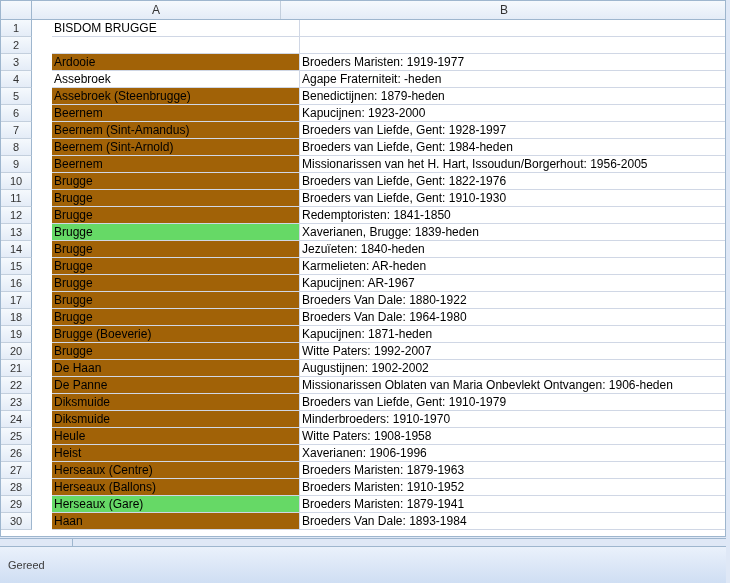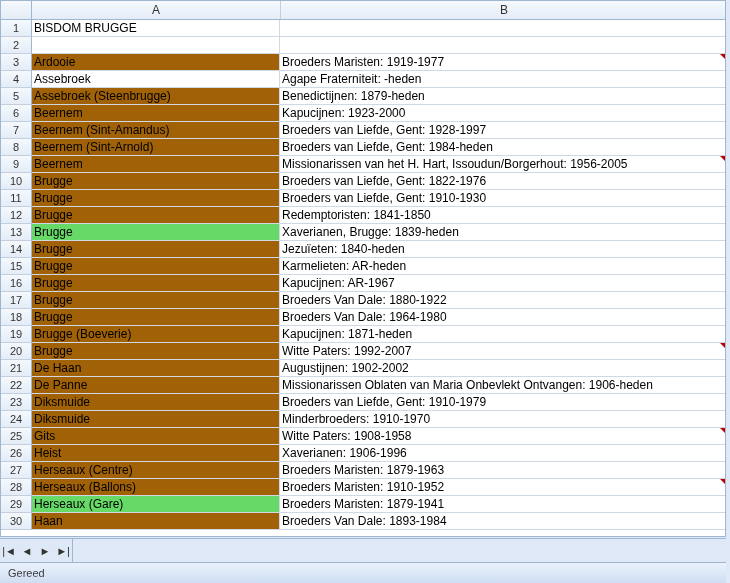--- a/index.html
+++ b/index.html
@@ -65,21 +65,21 @@
     font-size: 11px;
   }
   .cell {
     border-right: 1px solid #d0d7e5;
     border-bottom: 1px solid #d0d7e5;
     padding: 0 2px;
     overflow: hidden;
     position: relative;
     box-sizing: border-box;
   }
-  .cell.a { width: 248px; flex: 0 0 248px; }
+  .cell.a { width: 248px; flex: 0 0 248px; margin-left: 20px; }
   .cell.b { width: 446px; flex: 0 0 446px; border-right: 1px dashed #555; }
   .fill-green1 { background: #a16207; }
   .fill-green2 { background: #66D966; }
   .comment-marker {
     position: absolute;
     top: 0;
     right: 0;
     width: 0;
     height: 0;
     border-left: 5px solid transparent;
@@ -151,21 +151,21 @@
   .statusbar {
     position: absolute;
     left: 0;
     right: 4px;
     bottom: 0;
     height: 20px;
     background: linear-gradient(#eaf1fb,#cfdef3);
     border-top: 1px solid #9eb6ce;
     display: flex;
     align-items: center;
-    padding: 0 8px;
+    padding: 8px 8px;
     font-size: 11px;
     color: #3b3b3b;
   }
   .vscroll {
     position: absolute;
     top: 0;
     right: 0;
     width: 4px;
     bottom: 46px;
     background: #dfe8f6;
@@ -296,21 +296,21 @@
         <div class="cell a fill-green1">Diksmuide</div>
         <div class="cell b">Broeders van Liefde, Gent: 1910-1979</div>
       </div>
       <div class="row">
         <div class="row-header">24</div>
         <div class="cell a fill-green1">Diksmuide</div>
         <div class="cell b">Minderbroeders: 1910-1970</div>
       </div>
       <div class="row">
         <div class="row-header">25</div>
-        <div class="cell a fill-green1">Gits</div>
+        <div class="cell a fill-green1">Heule</div>
         <div class="cell b">Witte Paters: 1908-1958<div class="comment-marker"></div></div>
       </div>
       <div class="row">
         <div class="row-header">26</div>
         <div class="cell a fill-green1">Heist</div>
         <div class="cell b">Xaverianen: 1906-1996</div>
       </div>
       <div class="row">
         <div class="row-header">27</div>
         <div class="cell a fill-green1">Herseaux (Centre)</div>

